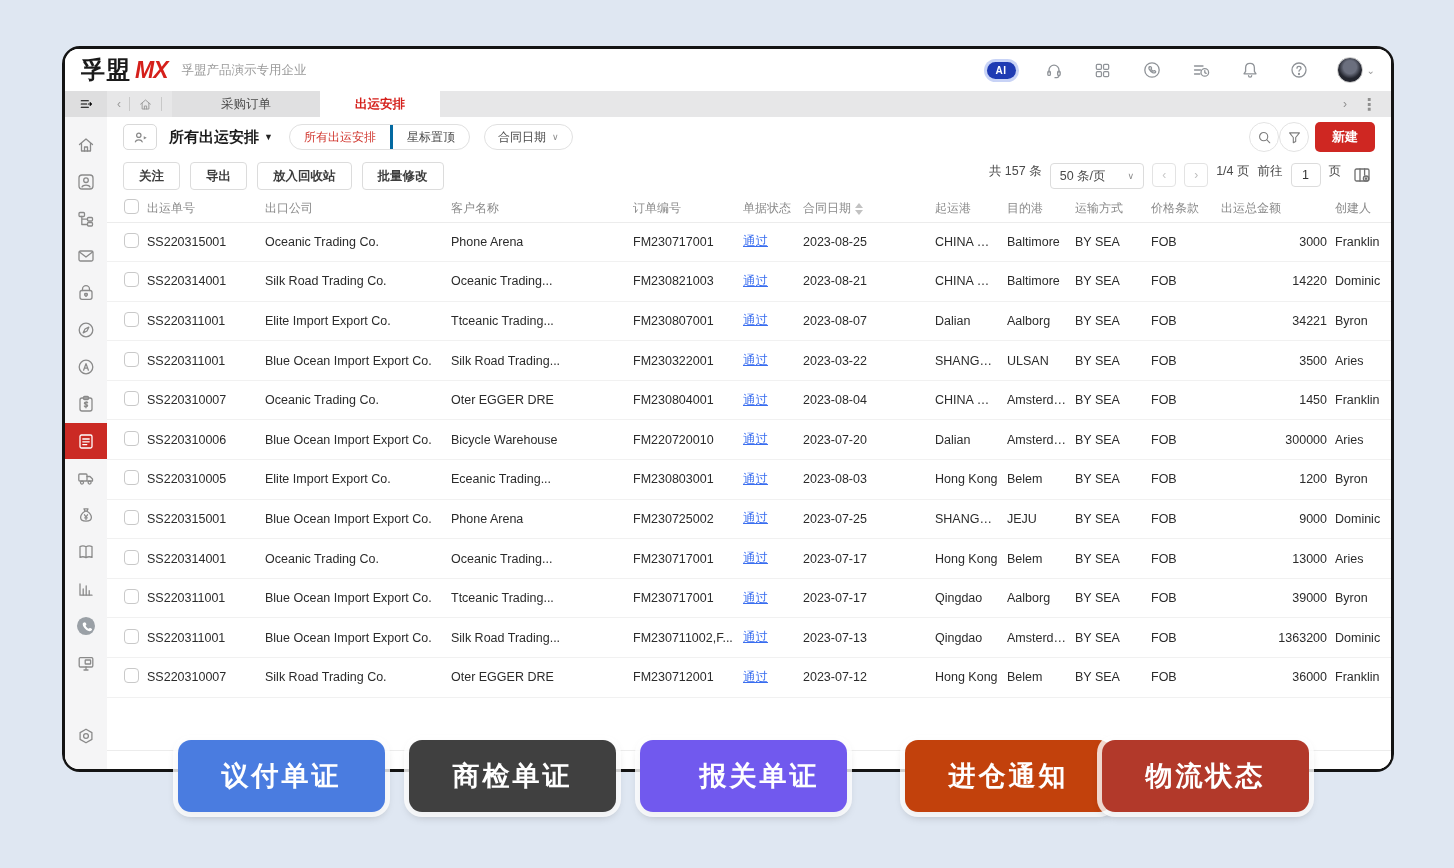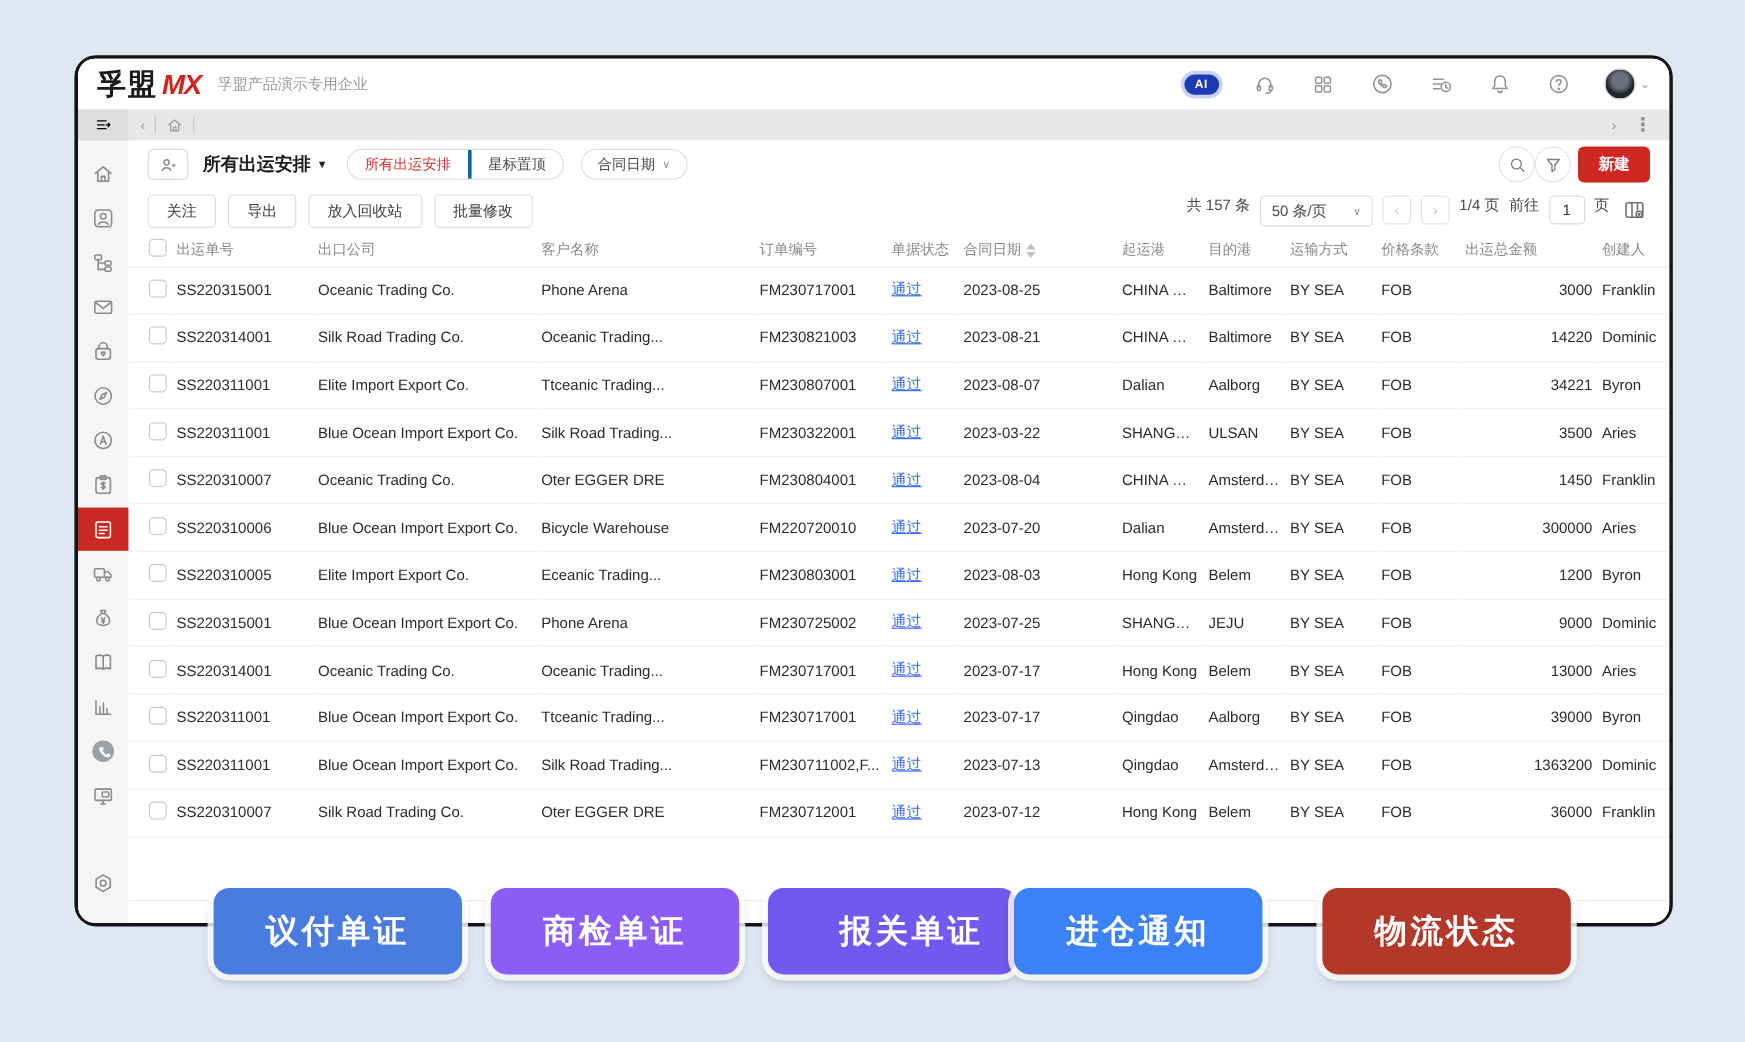--- a/index.html
+++ b/index.html
@@ -66,21 +66,21 @@
   .seg { font-size:12px; color:#4a4a4a; padding:0 14px; display:flex; align-items:center; height:100%; cursor:pointer;}
   .seg.first { color:#d0342c; }
   .seg + .seg { border-left:3px solid #0369a1; }
   .pill-btn { display:flex; align-items:center; gap:6px; border:1px solid #e0e0e0; border-radius:14px; height:26px; padding:0 13px; font-size:12px; color:#4a4a4a; margin-left:14px; cursor:pointer; background:#fff;}
   .pill-btn .caret{ font-size:9px; color:#8a8a8a;}
   .filter-right { margin-left:auto; display:flex; align-items:center; gap:0; }
   .circle-btn { width:30px; height:30px; border:1px solid #e3e3e3; border-radius:50%; display:flex; align-items:center; justify-content:center; color:#7e7e7e; cursor:pointer; background:#fff;}
   .new-btn { background:#cf2722; color:#fff; font-size:13px; border:none; border-radius:5px; height:30px; padding:0 17px; margin-left:6px; cursor:pointer; font-weight:bold;}
   
   .toolbar-row { position:absolute; left:0; top:40px; right:0; height:38px; display:flex; align-items:center; padding:0 16px; }
-  .tool-btn { border:1px solid #dcdcdc; background:#fff; border-radius:4px; height:28px; padding:0 15px; font-size:12.5px; color:#3d3d3d; margin-right:10px; cursor:pointer;}
+  .tool-btn { border:1px solid #dcdcdc; background:#fff; border-radius:4px; height:28px; padding:0 15px; font-size:12.5px; color:#3d3d3d; margin-right:10px; cursor:pointer;font-weight:bold;}
   .pager { margin-left:auto; display:flex; gap:8px; font-size:12.5px; color:#4a4a4a;}
   .page-size { border:1px solid #dcdcdc; border-radius:4px; height:26px; display:flex; align-items:center; gap:22px; padding:0 9px; cursor:pointer; background:#fff;}
   .page-size .caret{ font-size:9px; color:#8a8a8a;}
   .nav-sq { width:24px; height:24px; border:1px solid #e3e3e3; border-radius:4px; display:flex; align-items:center; justify-content:center; color:#c9c9c9; cursor:pointer; background:#fff; font-size:12px;}
   .nav-sq.next { color:#bdbdbd; }
   .goto-input { width:30px; height:24px; border:1px solid #dcdcdc; border-radius:4px; text-align:center; font-size:12.5px; color:#333;}
   .col-setting { width:26px; height:24px; display:flex; align-items:center; justify-content:center; color:#6f6f6f; cursor:pointer; border:1px solid #fff;}
   
   .grid { position:absolute; left:0; top:78px; right:0; bottom:0; overflow:hidden; }
   table.data { border-collapse:collapse; table-layout:fixed; width:1288px; }
@@ -185,20 +185,24 @@
         <span class="sep"></span>
         <span>
             <svg width="15" height="15" viewBox="0 0 20 20" fill="none" stroke="currentColor" stroke-width="1.3" stroke-linecap="round" stroke-linejoin="round">
               <path d="M3.5 9.5 10 4l6.5 5.5"></path>
               <path d="M5.5 8.5V16h9V8.5"></path>
               <path d="M8.5 16v-4h3v4"></path>
             </svg>
           </span>
         <span class="sep"></span>
       </div>
+      <div id="tabs" style="display:flex;align-items:stretch;">
+          <div class="tab">采购订单</div>
+          <div class="tab active">出运安排</div>
+        </div>
       <div class="tab-right">
         <span style="font-size:12px;">›</span>
         <span style="font-weight:bold;">⋮</span>
       </div>
     </div>
 
     <div class="sidebar" id="sidebar">
         <div class="side-item">
           <svg width="20" height="20" viewBox="0 0 20 20" fill="none" stroke="currentColor" stroke-width="1.3" stroke-linecap="round" stroke-linejoin="round">
             <path d="M3.5 9.5 10 4l6.5 5.5"></path>
@@ -598,18 +602,18 @@
         <div class="grid-footer">
           
           
         </div>
       </div>
     </div>
   </div>
 
   <div id="flowBtns">
       <div class="flow-btn" style="left: 113px; background: rgb(74, 124, 224);">议付单证</div>
-      <div class="flow-btn" style="left: 344px; background: #8b5cf6;">商检单证</div>
+      <div class="flow-btn" style="left: 344px; background: #404040;">商检单证</div>
       <div class="flow-btn" style="left: 575px; background: rgb(113, 89, 238); padding-left: 32px;">报关单证</div>
-      <div class="flow-btn" style="left: 780px; background: #3b82f6;">进仓通知</div>
+      <div class="flow-btn" style="left: 840px; background: #c2410c;">进仓通知</div>
       <div class="flow-btn" style="left: 1037px; background: rgb(178, 57, 42);">物流状态</div>
     </div>
 </div>
 
 </body></html>

